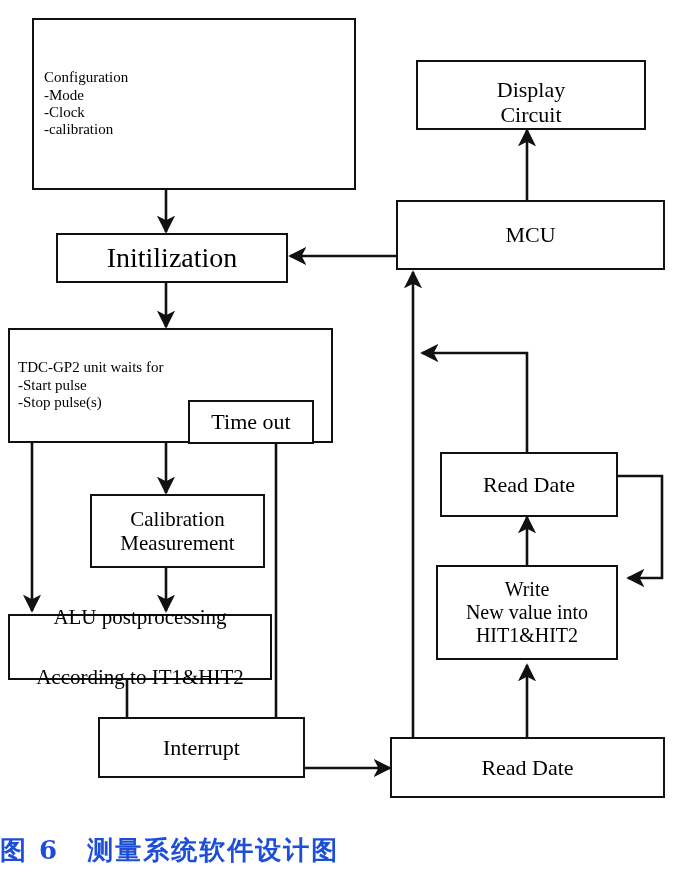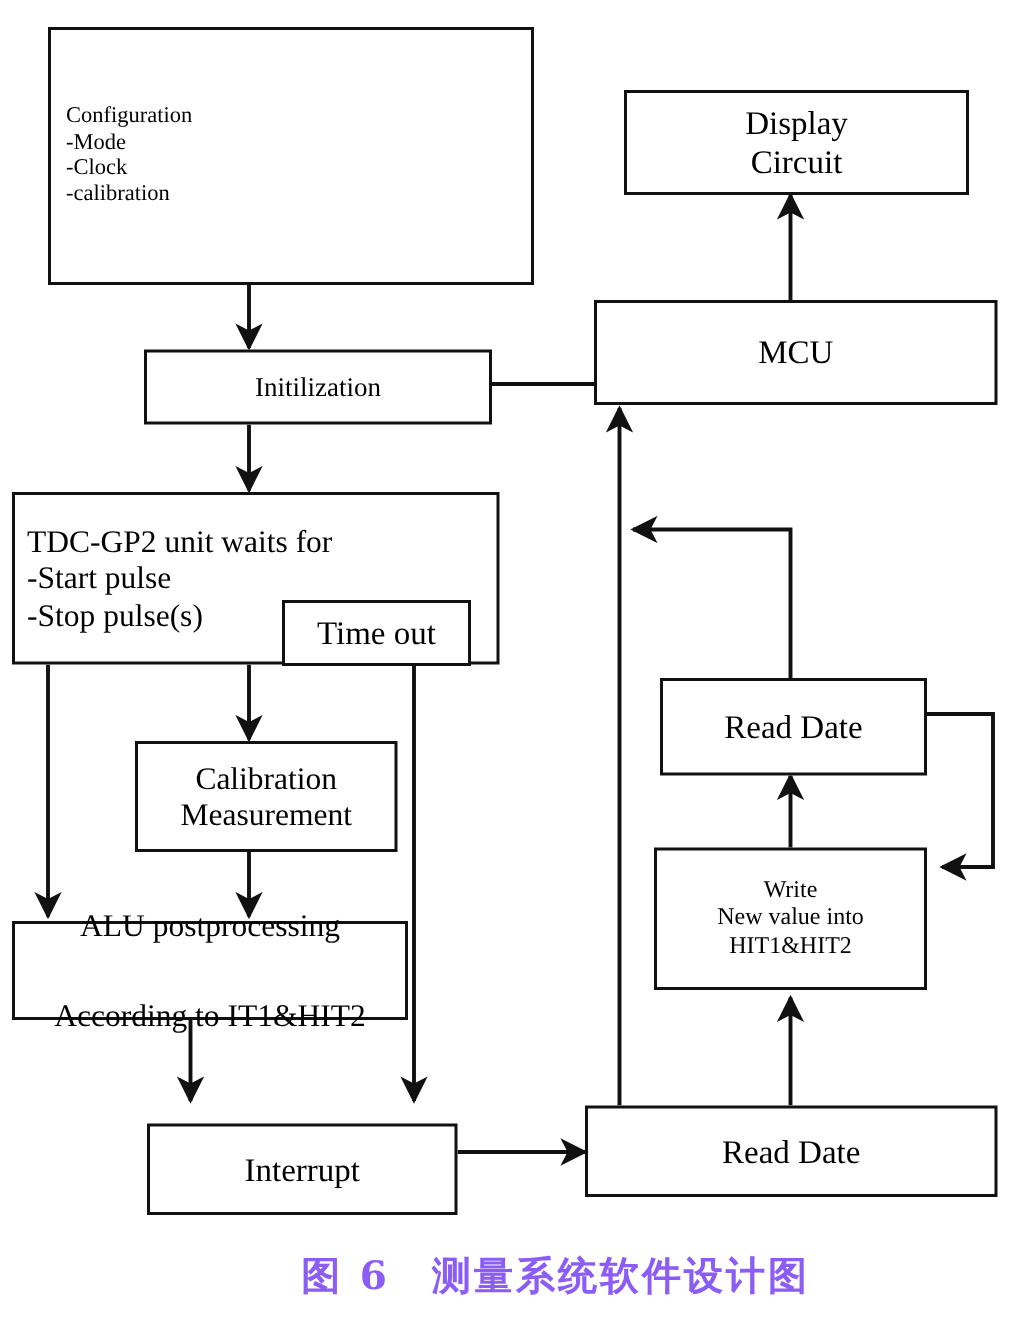--- a/index.html
+++ b/index.html
@@ -46,24 +46,24 @@
     text-align: center;
   }
   .node.left {
     align-items: flex-start;
     text-align: left;
   }
   .caption {
     position: absolute;
     left: 0;
     width: 540px;
-    text-align: right;
+    text-align: left;
     font-family: "DejaVu Serif", "Liberation Serif", serif;
     font-weight: bold;
-    color: #8b5cf6;
+    color: #1d4ed8;
     letter-spacing: 2px;
   }
 </style>
 </head>
 <body>
 
 <div id="page">
 
   <svg id="flow-svg" viewBox="0 0 676 882" xmlns="http://www.w3.org/2000/svg">
     <defs>
@@ -105,64 +105,64 @@
     </g>
   </svg>
 
   <div class="node left" style="left:32px; top:18px; width:324px; height:172px; padding:6px 0 6px 10px; font-size:15px;">
     <span class="ln">Configuration</span>
     <span class="ln">-Mode</span>
     <span class="ln">-Clock</span>
     <span class="ln">-calibration</span>
   </div>
 
-  <div class="node center" style="left:416px; top:60px; width:230px; height:70px; font-size:22px;">
+  <div class="node center" style="left:416px; top:60px; width:230px; height:70px; font-size:22px;justify-content:flex-end;">
     <span class="ln">Display</span>
     <span class="ln">Circuit</span>
   </div>
 
   <div class="node center" style="left:396px; top:200px; width:269px; height:70px; font-size:22px;">
     <span class="ln">MCU</span>
   </div>
 
-  <div class="node center" style="left:56px; top:233px; width:232px; height:50px; font-size:18px;margin-left:40px;">
+  <div class="node center" style="left:56px; top:233px; width:232px; height:50px; font-size:28px;">
     <span class="ln">Initilization</span>
   </div>
 
-  <div class="node left" style="left:8px; top:328px; width:325px; height:115px; padding:4px 0 4px 8px; font-size:21px;">
+  <div class="node left" style="left:8px; top:328px; width:325px; height:115px; padding:4px 0 4px 8px; font-size:15px;">
     <span class="ln">TDC-GP2 unit waits for</span>
     <span class="ln">-Start pulse</span>
     <span class="ln">-Stop pulse(s)</span>
   </div>
 
   <div class="node center" style="left:188px; top:400px; width:126px; height:44px; font-size:22px;">
     <span class="ln">Time out</span>
   </div>
 
   <div class="node center" style="left:440px; top:452px; width:178px; height:65px; font-size:22px;">
     <span class="ln">Read Date</span>
   </div>
 
   <div class="node center" style="left:90px; top:494px; width:175px; height:74px; font-size:21px;">
     <span class="ln">Calibration</span>
     <span class="ln">Measurement</span>
   </div>
 
-  <div class="node center" style="left:436px; top:565px; width:182px; height:95px; font-size:16px;">
+  <div class="node center" style="left:436px; top:565px; width:182px; height:95px; font-size:20px;">
     <span class="ln">Write</span>
     <span class="ln">New value into</span>
     <span class="ln">HIT1&amp;HIT2</span>
   </div>
 
   <div class="node center" style="left:8px; top:614px; width:264px; height:66px; font-size:21px;gap:36px;">
     <span class="ln">ALU postprocessing</span>
     <span class="ln">According to IT1&amp;HIT2</span>
   </div>
 
-  <div class="node center" style="left:98px; top:749px; width:207px; height:61px; font-size:22px;">
+  <div class="node center" style="left:98px; top:717px; width:207px; height:61px; font-size:22px;">
     <span class="ln">Interrupt</span>
   </div>
 
   <div class="node center" style="left:390px; top:737px; width:275px; height:61px; font-size:22px;">
     <span class="ln">Read Date</span>
   </div>
 
   <div class="caption" style="top:833px; font-size:26px;">
     <span>图 6　测量系统软件设计图</span>
   </div>

